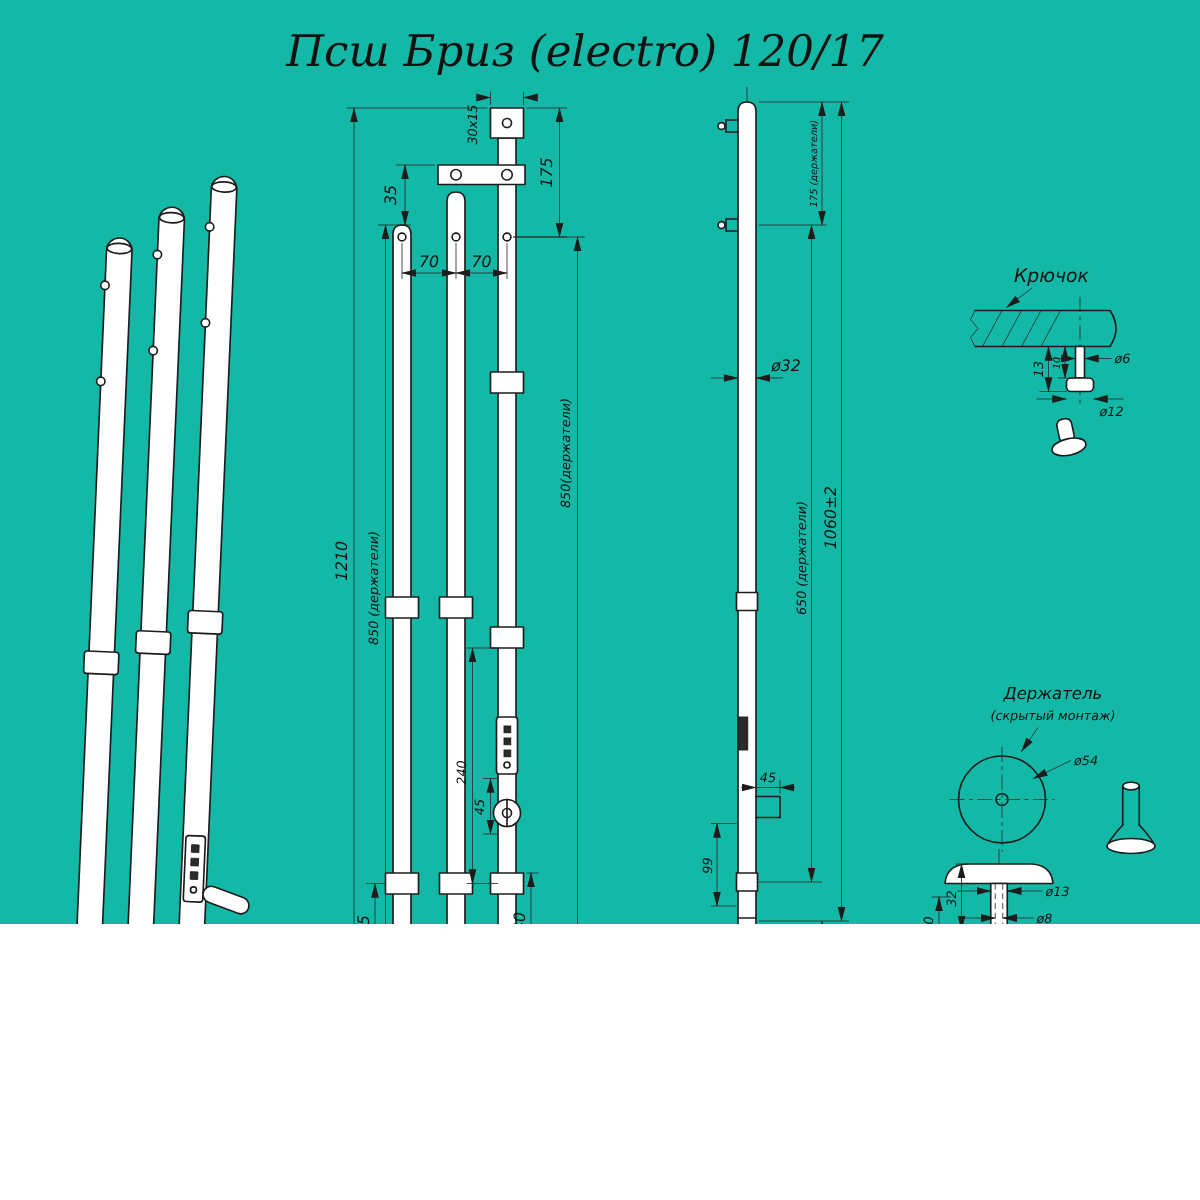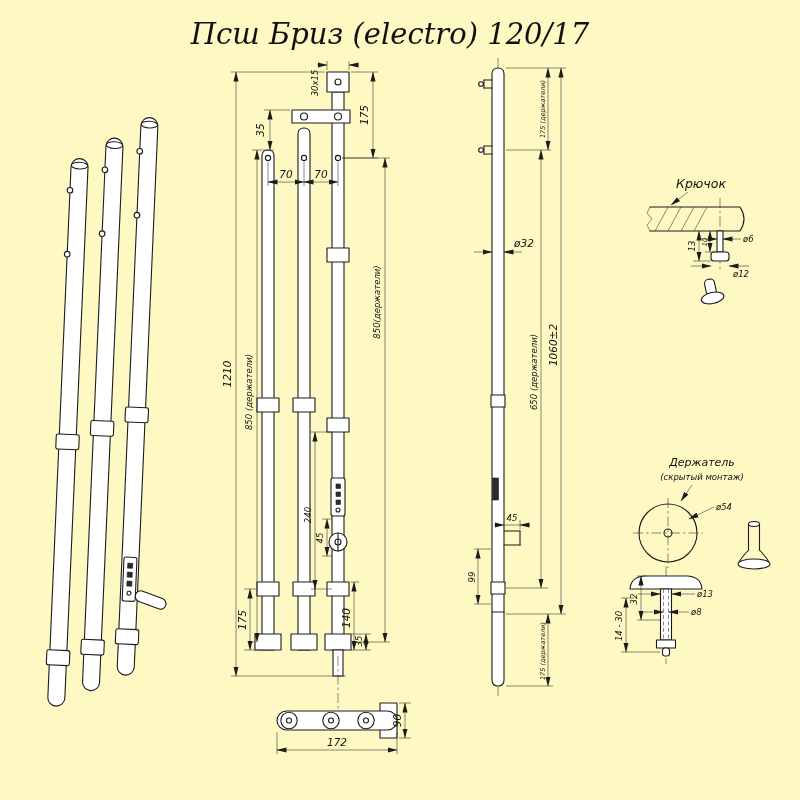--- a/index.html
+++ b/index.html
@@ -1,16 +1,16 @@
 <!DOCTYPE html>
 <html><head>
 <meta charset="utf-8">
 <style>
   html,body{margin:0;padding:0;background:#fff;}
-  .sheet{position:relative;width:800px;height:800px;background:#fef9c3;overflow:hidden;}
+  .sheet{position:relative;width:800px;height:616px;background:#14b8a6;overflow:hidden;}
   svg{display:block;}
   .obj{stroke:#1c1c1c;stroke-width:1.1;fill:none;stroke-linecap:round;stroke-linejoin:round;}
   .objf{stroke:#1c1c1c;stroke-width:1.1;fill:#ffffff;stroke-linejoin:round;}
   .thin{stroke:#2b2b2b;stroke-width:0.55;fill:none;}
   .dash{stroke-dasharray:10 3 2.5 3;}
   .hdash{stroke-dasharray:4 2.5;}
   .dk{fill:#2b2b2b;stroke:#1c1c1c;stroke-width:0.6;}
   text{font-family:"DejaVu Sans",sans-serif;font-style:italic;fill:#111;}
   .t-title{font-size:29px;font-family:"DejaVu Serif",serif;}
   .t-lab{font-size:12.5px;}

